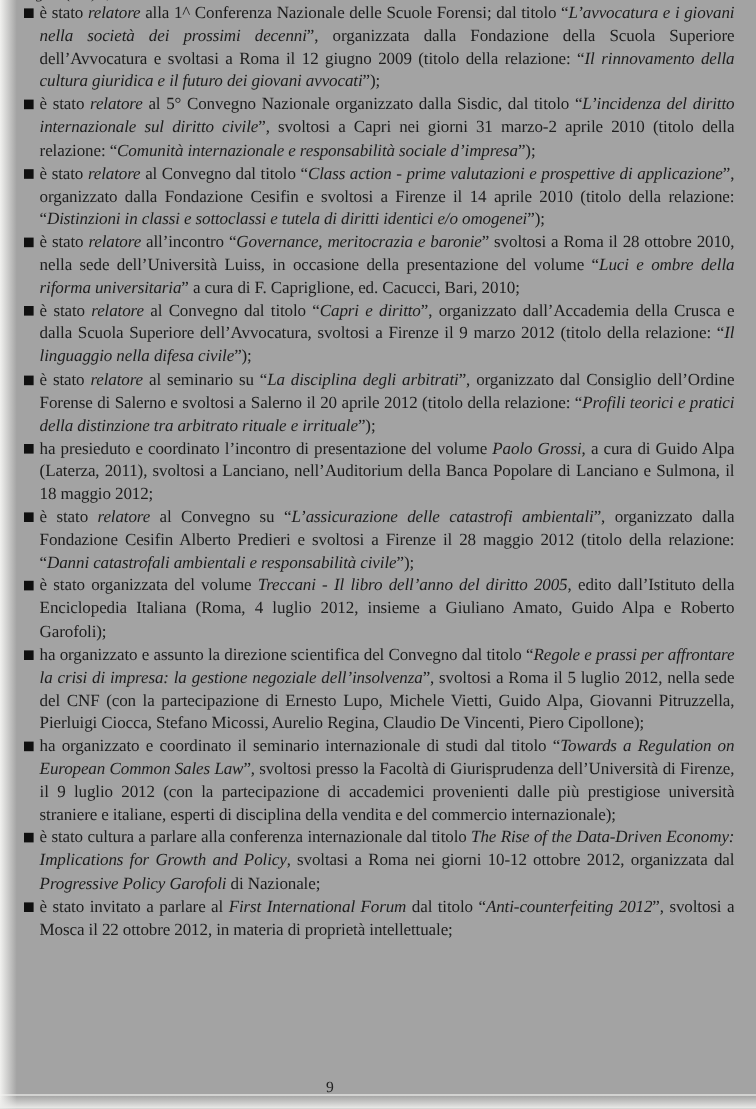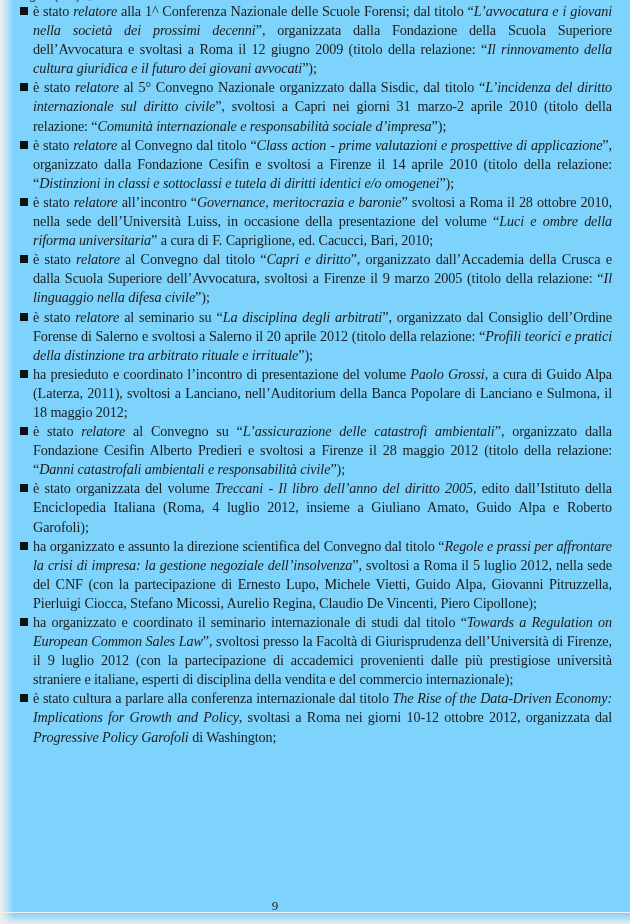--- a/index.html
+++ b/index.html
@@ -4,21 +4,21 @@
 <style>
   html, body { margin: 0; padding: 0; }
   body {
     width: 630px; height: 924px;
     background: #ffffff;
     font-family: "Liberation Serif", serif;
   }
   .page {
     position: relative;
     width: 630px; height: 924px;
-    background: #7dd3fc;
+    background: #a3a3a3;
     color: #1c1c1c;
     overflow: hidden;
   }
   
   .scan-edge-left {
     position: absolute; left: 0; top: 0; width: 14px; height: 100%;
     background: linear-gradient(to right, #f1f1ef, rgba(255,255,255,0));
     pointer-events: none;
   }
   .scan-edge-bottom {
@@ -63,27 +63,28 @@
 <div class="page">
   <div class="clipped-top">
     <span>g ( );</span>
   </div>
 
   <div class="content">
       <div class="item"><span class="bullet"></span><span class="txt"><span>è stato </span><i>relatore</i><span> alla 1^ Conferenza Nazionale delle Scuole Forensi; dal titolo “</span><i>L’avvocatura e i giovani nella società dei prossimi decenni</i><span>”, organizzata dalla Fondazione della Scuola Superiore dell’Avvocatura e svoltasi a Roma il 12 giugno 2009 (titolo della relazione: “</span><i>Il rinnovamento della cultura giuridica e il futuro dei giovani avvocati</i><span>”);</span></span></div>
       <div class="item"><span class="bullet"></span><span class="txt"><span>è stato </span><i>relatore</i><span> al 5° Convegno Nazionale organizzato dalla Sisdic, dal titolo “</span><i>L’incidenza del diritto internazionale sul diritto civile</i><span>”, svoltosi a Capri nei giorni 31 marzo-2 aprile 2010 (titolo della relazione: “</span><i>Comunità internazionale e responsabilità sociale d’impresa</i><span>”);</span></span></div>
       <div class="item"><span class="bullet"></span><span class="txt"><span>è stato </span><i>relatore</i><span> al Convegno dal titolo “</span><i>Class action - prime valutazioni e prospettive di applicazione</i><span>”, organizzato dalla Fondazione Cesifin e svoltosi a Firenze il 14 aprile 2010 (titolo della relazione: “</span><i>Distinzioni in classi e sottoclassi e tutela di diritti identici e/o omogenei</i><span>”);</span></span></div>
       <div class="item"><span class="bullet"></span><span class="txt"><span>è stato </span><i>relatore</i><span> all’incontro “</span><i>Governance, meritocrazia e baronie</i><span>” svoltosi a Roma il 28 ottobre 2010, nella sede dell’Università Luiss, in occasione della presentazione del volume “</span><i>Luci e ombre della riforma universitaria</i><span>” a cura di F. Capriglione, ed. Cacucci, Bari, 2010;</span></span></div>
-      <div class="item"><span class="bullet"></span><span class="txt"><span>è stato </span><i>relatore</i><span> al Convegno dal titolo “</span><i>Capri e diritto</i><span>”, organizzato dall’Accademia della Crusca e dalla Scuola Superiore dell’Avvocatura, svoltosi a Firenze il 9 marzo 2005 (titolo della relazione: “</span><i>Il linguaggio nella difesa civile</i><span>”);</span></span></div>
+      <div class="item"><span class="bullet"></span><span class="txt"><span>è stato </span><i>relatore</i><span> al Convegno dal titolo “</span><i>Capri e diritto</i><span>”, organizzato dall’Accademia della Crusca e dalla Scuola Superiore dell’Avvocatura, svoltosi a Firenze il 9 marzo 2012 (titolo della relazione: “</span><i>Il linguaggio nella difesa civile</i><span>”);</span></span></div>
       <div class="item"><span class="bullet"></span><span class="txt"><span>è stato </span><i>relatore</i><span> al seminario su “</span><i>La disciplina degli arbitrati</i><span>”, organizzato dal Consiglio dell’Ordine Forense di Salerno e svoltosi a Salerno il 20 aprile 2012 (titolo della relazione: “</span><i>Profili teorici e pratici della distinzione tra arbitrato rituale e irrituale</i><span>”);</span></span></div>
       <div class="item"><span class="bullet"></span><span class="txt"><span>ha presieduto e coordinato l’incontro di presentazione del volume </span><i>Paolo Grossi</i><span>, a cura di Guido Alpa (Laterza, 2011), svoltosi a Lanciano, nell’Auditorium della Banca Popolare di Lanciano e Sulmona, il 18 maggio 2012;</span></span></div>
       <div class="item"><span class="bullet"></span><span class="txt"><span>è stato </span><i>relatore</i><span> al Convegno su “</span><i>L’assicurazione delle catastrofi ambientali</i><span>”, organizzato dalla Fondazione Cesifin Alberto Predieri e svoltosi a Firenze il 28 maggio 2012 (titolo della relazione: “</span><i>Danni catastrofali ambientali e responsabilità civile</i><span>”);</span></span></div>
       <div class="item"><span class="bullet"></span><span class="txt"><span>è stato organizzata del volume </span><i>Treccani - Il libro dell’anno del diritto 2005</i><span>, edito dall’Istituto della Enciclopedia Italiana (Roma, 4 luglio 2012, insieme a Giuliano Amato, Guido Alpa e Roberto Garofoli);</span></span></div>
       <div class="item"><span class="bullet"></span><span class="txt"><span>ha organizzato e assunto la direzione scientifica del Convegno dal titolo “</span><i>Regole e prassi per affrontare la crisi di impresa: la gestione negoziale dell’insolvenza</i><span>”, svoltosi a Roma il 5 luglio 2012, nella sede del CNF (con la partecipazione di Ernesto Lupo, Michele Vietti, Guido Alpa, Giovanni Pitruzzella, Pierluigi Ciocca, Stefano Micossi, Aurelio Regina, Claudio De Vincenti, Piero Cipollone);</span></span></div>
       <div class="item"><span class="bullet"></span><span class="txt"><span>ha organizzato e coordinato il seminario internazionale di studi dal titolo “</span><i>Towards a Regulation on European Common Sales Law</i><span>”, svoltosi presso la Facoltà di Giurisprudenza dell’Università di Firenze, il 9 luglio 2012 (con la partecipazione di accademici provenienti dalle più prestigiose università straniere e italiane, esperti di disciplina della vendita e del commercio internazionale);</span></span></div>
-      <div class="item"><span class="bullet"></span><span class="txt"><span>è stato cultura a parlare alla conferenza internazionale dal titolo </span><i>The Rise of the Data-Driven Economy: Implications for Growth and Policy</i><span>, svoltasi a Roma nei giorni 10-12 ottobre 2012, organizzata dal </span><i>Progressive Policy Garofoli</i><span> di Washington;</span></span></div>
+      <div class="item"><span class="bullet"></span><span class="txt"><span>è stato cultura a parlare alla conferenza internazionale dal titolo </span><i>The Rise of the Data-Driven Economy: Implications for Growth and Policy</i><span>, svoltasi a Roma nei giorni 10-12 ottobre 2012, organizzata dal </span><i>Progressive Policy Garofoli</i><span> di Nazionale;</span></span></div>
+      <div class="item"><span class="bullet"></span><span class="txt"><span>è stato invitato a parlare al </span><i>First International Forum</i><span> dal titolo “</span><i>Anti-counterfeiting 2012</i><span>”, svoltosi a Mosca il 22 ottobre 2012, in materia di proprietà intellettuale;</span></span></div>
     </div>
 
   <div class="page-number">9</div>
 
   <div class="scan-edge-left"></div>
   <div class="scan-edge-bottom"></div>
 </div>
 
 </body></html>

